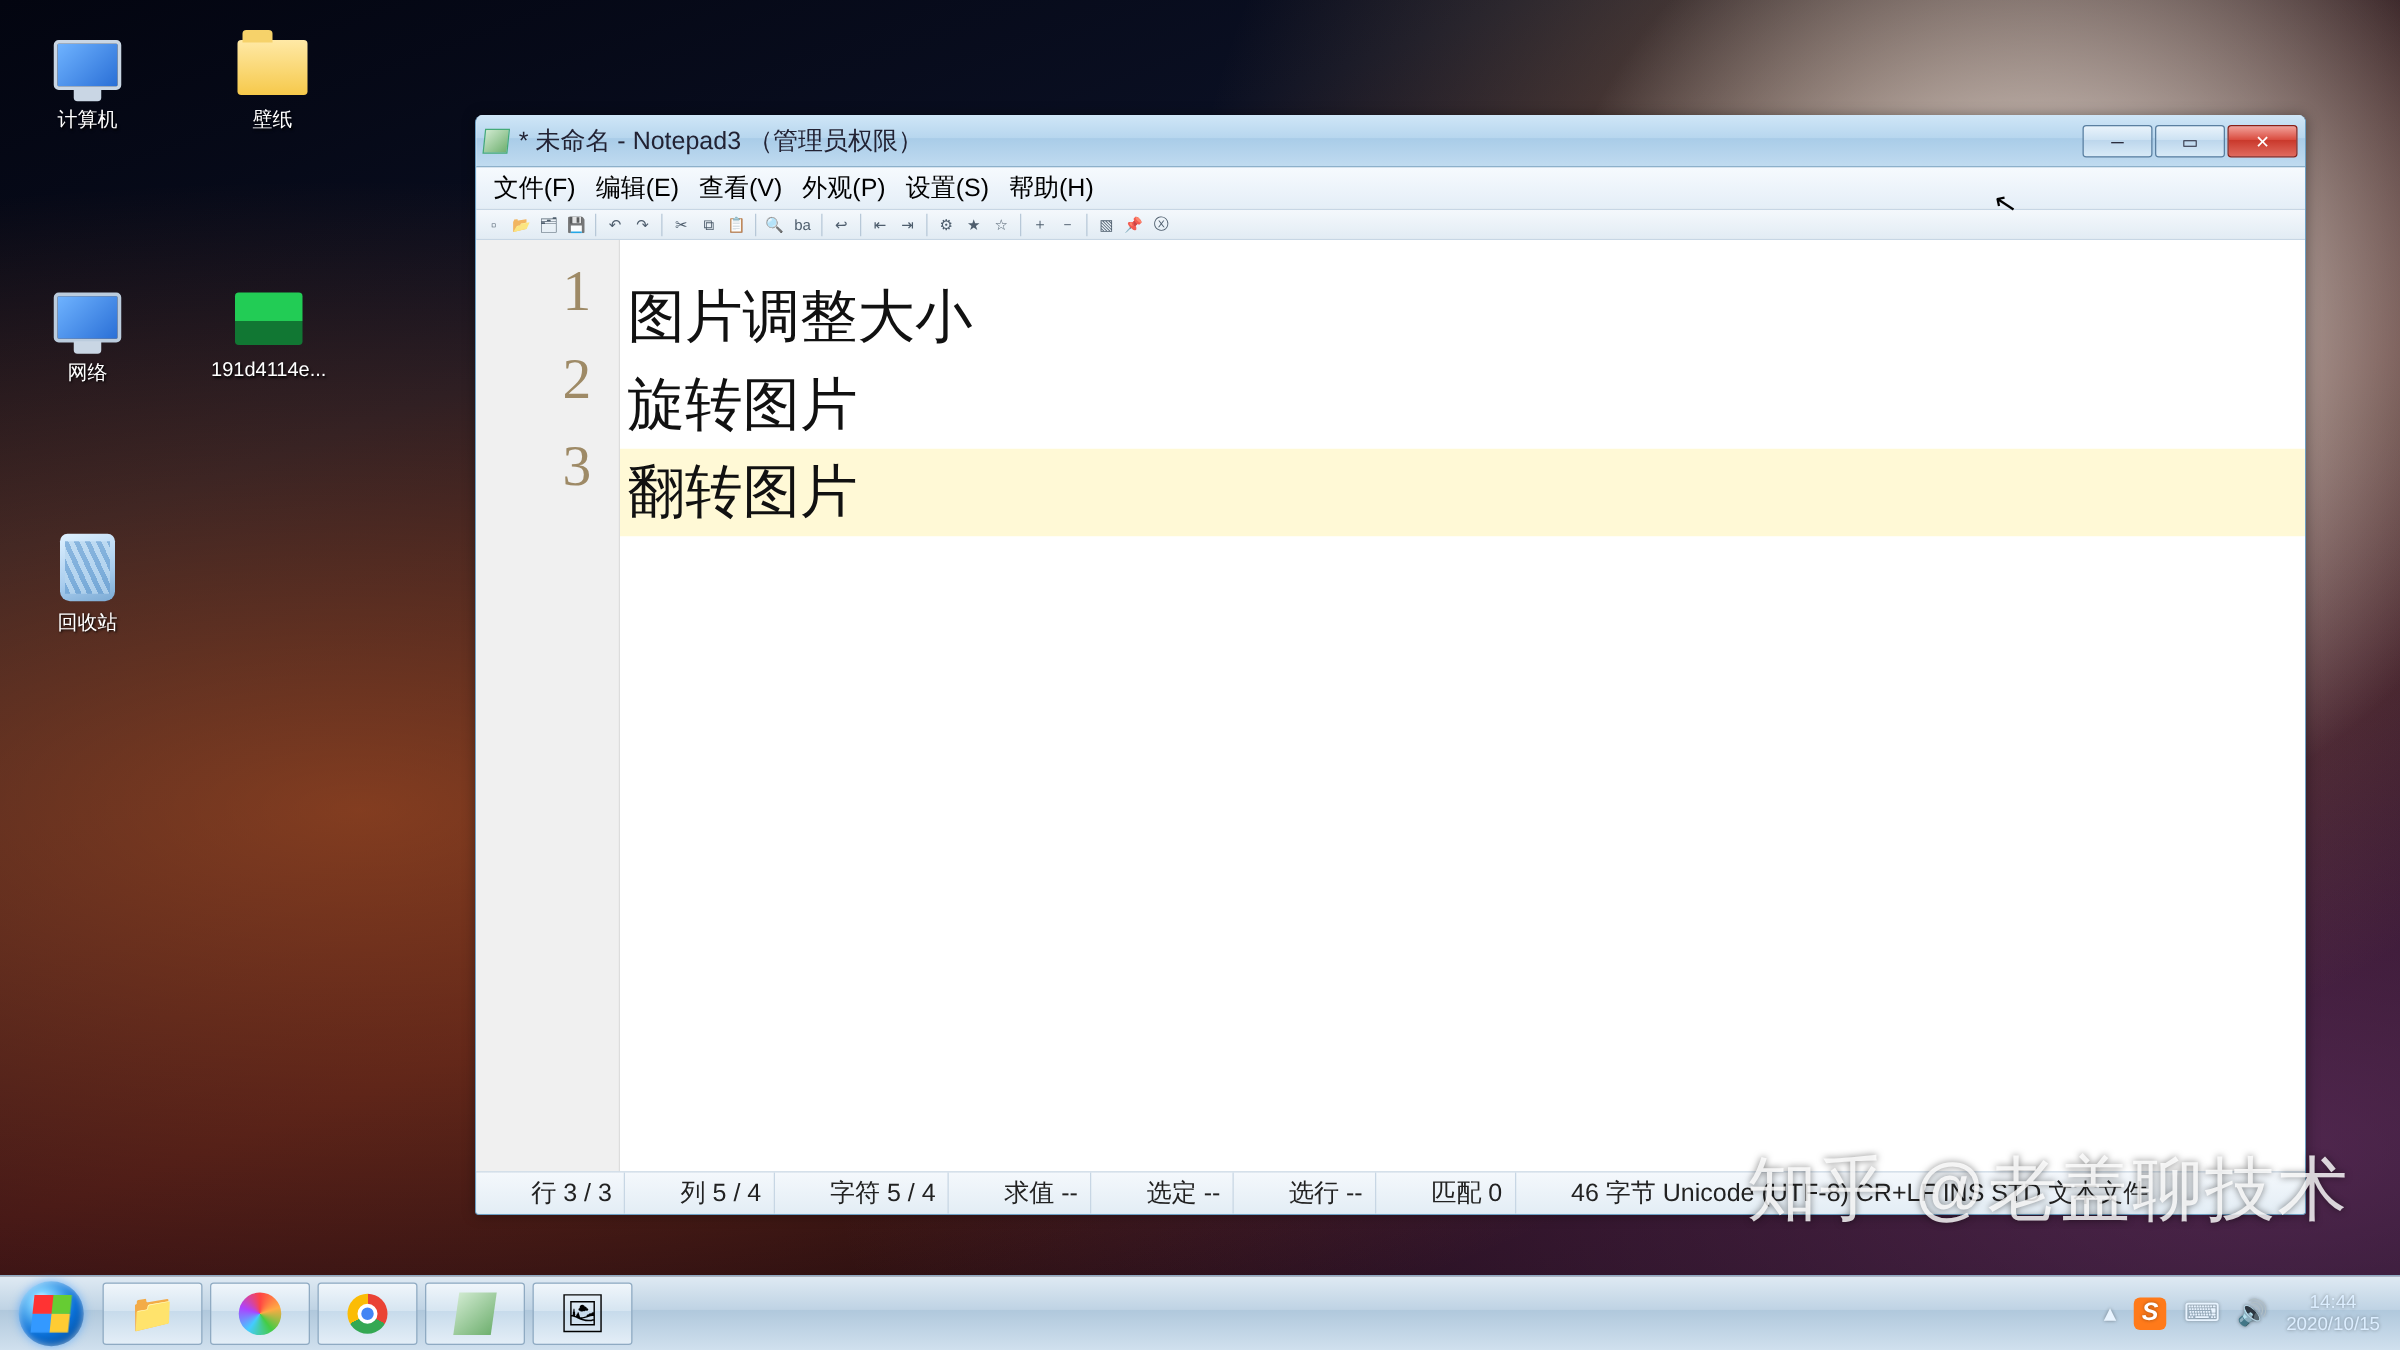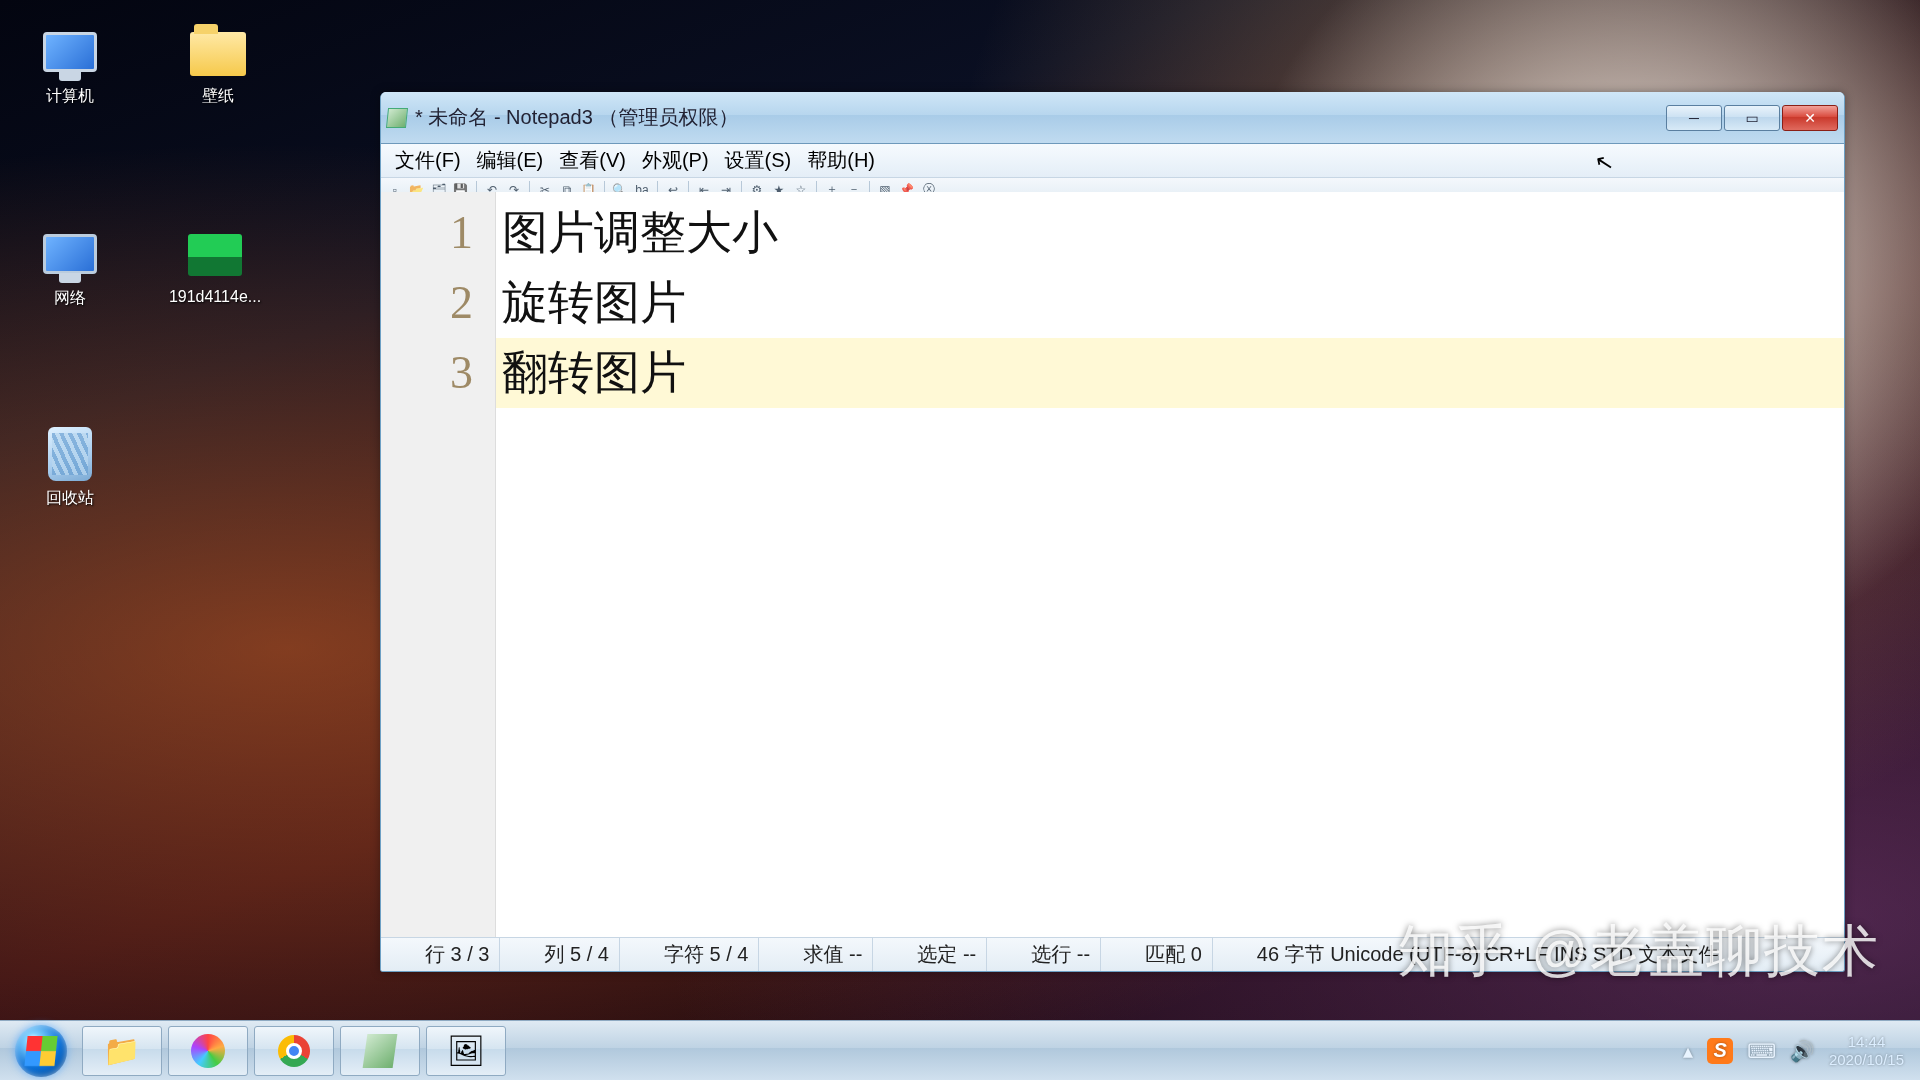--- a/index.html
+++ b/index.html
@@ -20,21 +20,21 @@
   .di .ic { width:64px; height:64px; margin:0 auto 4px; display:flex;
             align-items:center;justify-content:center; font-size:46px; }
   .di .lbl { display:block; }
   
   #np { position:absolute; left:380px; top:92px; width:1465px; height:880px;
         background:#fff;
         border:1px solid #6da0c4; border-top:none;
         box-shadow:0 0 10px rgba(0,0,0,.35);
         border-radius:6px 6px 3px 3px; overflow:hidden; }
   
-  #tb { height:52px;
+  #tb { height:42px;
         background:linear-gradient(#cfe6f7,#b7d6ee 45%,#a9cce8 46%,#c0dbf0);
         border-bottom:1px solid #6e99bb; display:flex; align-items:center;
         padding:0 6px; font-size:20px; color:#223; }
   #tb .appic { width:20px;height:20px;margin-right:8px;
                background:linear-gradient(135deg,#cfe9cf,#6fb06f);
                border:1px solid #4a7; transform:skewX(-6deg); }
   #tb .ttl { flex:1; }
   #wctl { display:flex; gap:2px; }
   #wctl .wb { width:56px; height:26px; border:1px solid #5a7fa0;
               border-radius:3px; display:flex;align-items:center;
@@ -53,21 +53,21 @@
         padding:0 4px; gap:2px; }
   #tl .tb { width:20px;height:18px;border:1px solid transparent;
             display:flex;align-items:center;justify-content:center;
             font-size:12px; color:#345; border-radius:2px; opacity:.85; }
   #tl .sep { width:1px;height:18px;background:#b7c8d8;margin:0 3px; }
   
   #ed { position:absolute; top:100px; left:0; right:0; bottom:34px; background:#fff; display:flex; }
   #gut { width:115px; background:#f0f0f0; border-right:1px solid #ddd;
          padding-top:6px; text-align:right; }
   #gut .ln { font:500 46px/70px Georgia,serif; color:#9e8a66; padding-right:22px; }
-  #txt { flex:1; padding-top:6px; }
+  #txt { flex:1; padding-top:6px;margin-top:21px; }
   #txt .row { height:70px; font:400 46px/70px "SimSun","宋体",serif; color:#111;
               padding-left:6px; }
   #txt .row.cur { background:#fff9d6; }
   
   #sb { position:absolute; left:0;right:0;bottom:0; height:34px;
         background:linear-gradient(#f4f8fc,#e3edf5);
         border-top:1px solid #c7d6e4;
         font-size:20px; color:#222; white-space:nowrap;
         display:flex; align-items:center; }
   #sb .sc { padding:0 10px; border-right:1px solid #c7d6e4; height:100%;

